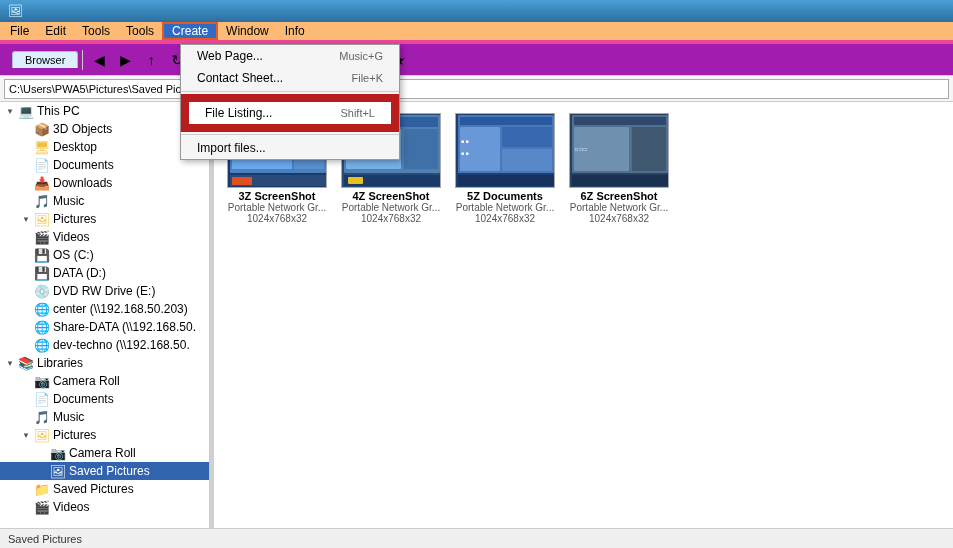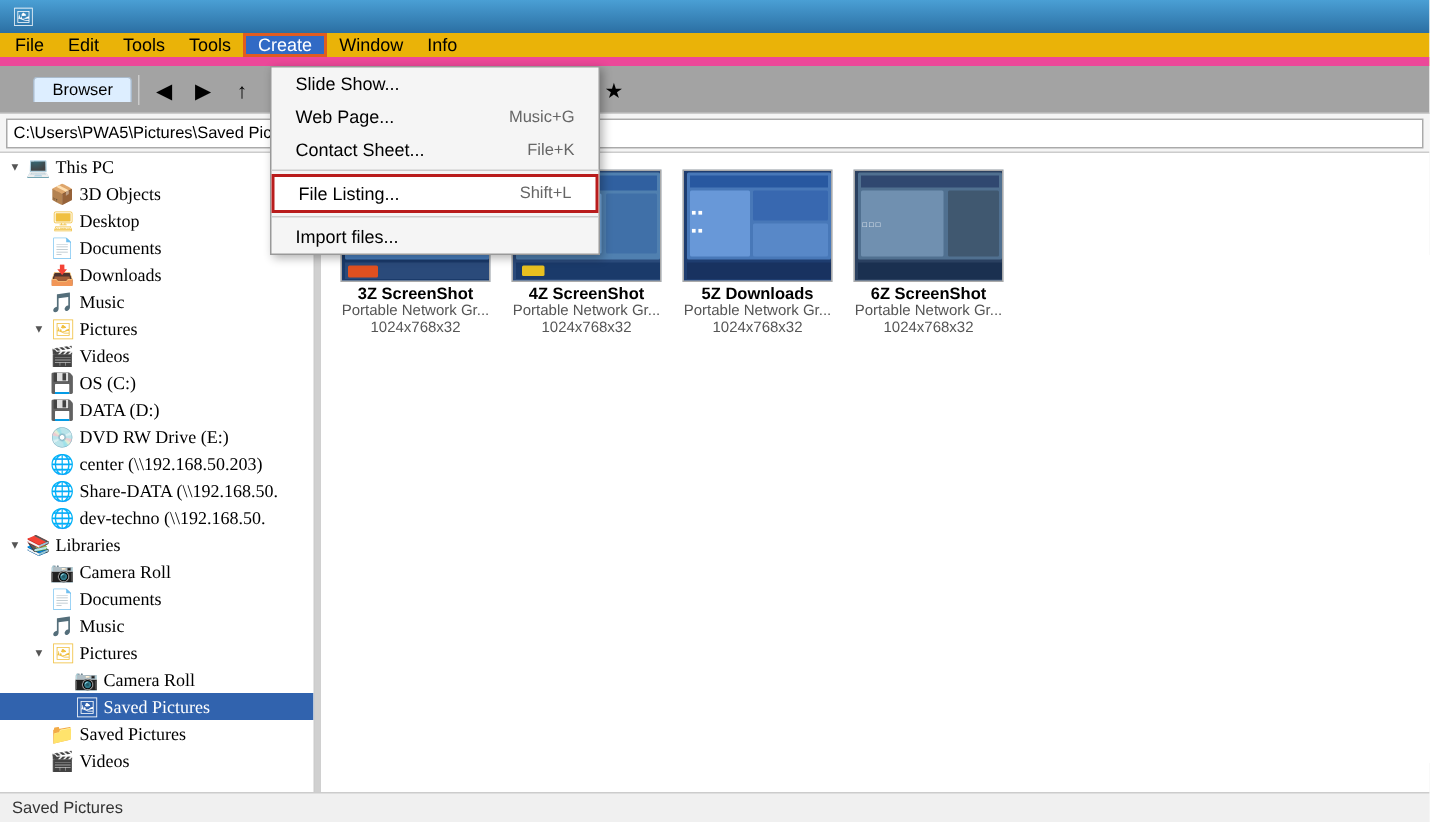--- a/index.html
+++ b/index.html
@@ -20,47 +20,47 @@
       padding: 4px 8px;
       font-size: 12px;
       display: flex;
       align-items: center;
       gap: 6px;
       height: 22px;
     }
 
     
     .menu-bar {
-      background: #eab308;
-      border-bottom: 6px solid #ec4899;
+      background: #fdba74;
+      border-bottom: 4px solid #ec4899;
       display: flex;
       align-items: center;
       height: 22px;
       padding: 0 2px;
     }
     .menu-item {
       padding: 2px 8px;
       cursor: pointer;
       height: 100%;
       display: flex;
       align-items: center;
     }
     .menu-item.active {
       background: #316ac5;
       color: white;
       border: 2px solid #e05c20;
     }
 
     
     .toolbar {
-      background: #a3a3a3;
+      background: #a21caf;
       border-bottom: 1px solid #ccc;
       display: flex;
       align-items: center;
-      padding: 2px 22px;
+      padding: 2px 12px;
       gap: 2px;
       height: 32px;
     }
     .toolbar-btn {
       width: 24px;
       height: 24px;
       border: 1px solid transparent;
       background: transparent;
       cursor: pointer;
       display: flex;
@@ -142,21 +142,21 @@
     .tree-icon {
       width: 16px;
       height: 16px;
       margin-right: 3px;
       display: inline-flex;
       align-items: center;
       justify-content: center;
       font-size: 13px;
       flex-shrink: 0;
     }
-    .tree-label { font-size: 12px; overflow: hidden; text-overflow: ellipsis; font-family: Liberation Serif, serif; }
+    .tree-label { font-size: 12px; overflow: hidden; text-overflow: ellipsis; }
 
     
     .splitter {
       width: 4px;
       background: #d0d0d0;
       cursor: col-resize;
     }
 
     
     .content-area {
@@ -462,21 +462,21 @@
             <rect x="2" y="2" width="96" height="58" fill="#4878b8" rx="1"></rect>
             <rect x="4" y="4" width="92" height="8" fill="#2858a0"></rect>
             <rect x="4" y="14" width="40" height="44" fill="#6898d8" rx="1"></rect>
             <rect x="46" y="14" width="50" height="20" fill="#3868b0" rx="1"></rect>
             <rect x="46" y="36" width="50" height="22" fill="#5888c8" rx="1"></rect>
             <rect x="2" y="62" width="96" height="11" fill="#183260"></rect>
             <text x="5" y="30" fill="white" font-size="5">■ ■</text>
             <text x="5" y="42" fill="white" font-size="5">■ ■</text>
           </svg>
         </div>
-        <div class="thumbnail-label">5Z Downloads</div>
+        <div class="thumbnail-label">5Z Documents</div>
         <div class="thumbnail-sublabel">Portable Network Gr...</div>
         <div class="thumbnail-sublabel">1024x768x32</div>
       </div>
 
       <div class="thumbnail-item">
         <div class="thumbnail-img">
           <svg width="100" height="75" xmlns="http://www.w3.org/2000/svg">
             <rect width="100" height="75" fill="#2a4060"></rect>
             <rect x="2" y="2" width="96" height="58" fill="#507090" rx="1"></rect>
             <rect x="4" y="4" width="92" height="8" fill="#304870"></rect>
@@ -495,33 +495,29 @@
   </div>
 </div>
 
 <div class="status-bar">
   <span>Saved Pictures</span>
 </div>
 
 <div style="position:fixed; top:44px; left:180px; z-index:200;">
   <div class="dropdown-menu">
     <div class="dropdown-menu-item">
-      <span>Slide Show...</span>
-      <span class="shortcut"></span>
-    </div>
-    <div class="dropdown-menu-item">
       <span>Web Page...</span>
       <span class="shortcut">Music+G</span>
     </div>
     <div class="dropdown-menu-item">
       <span>Contact Sheet...</span>
       <span class="shortcut">File+K</span>
     </div>
     <div class="dropdown-separator"></div>
-    <div class="dropdown-menu-item highlighted" style="background:white; border:2px solid #b91c1c; font-weight:normal;">
+    <div class="dropdown-menu-item highlighted" style="background:white; border:8px solid #b91c1c; font-weight:normal;">
       <span>File Listing...</span>
       <span class="shortcut">Shift+L</span>
     </div>
     <div class="dropdown-separator"></div>
     <div class="dropdown-menu-item">
       <span>Import files...</span>
       <span class="shortcut"></span>
     </div>
   </div>
 </div>

